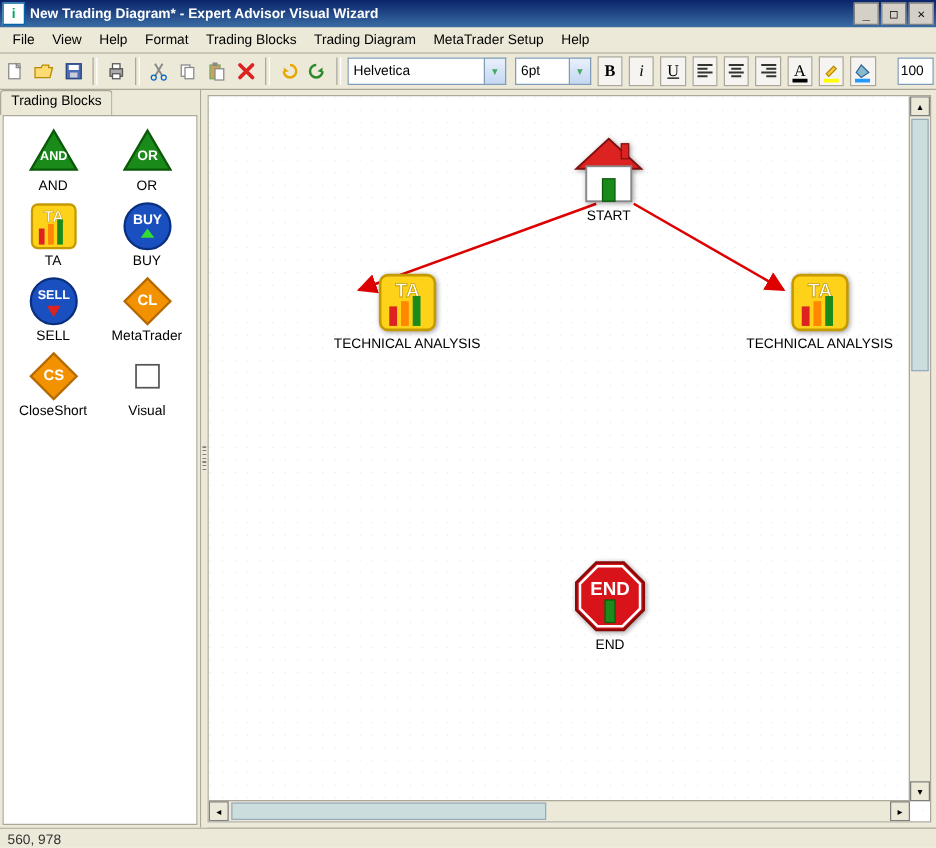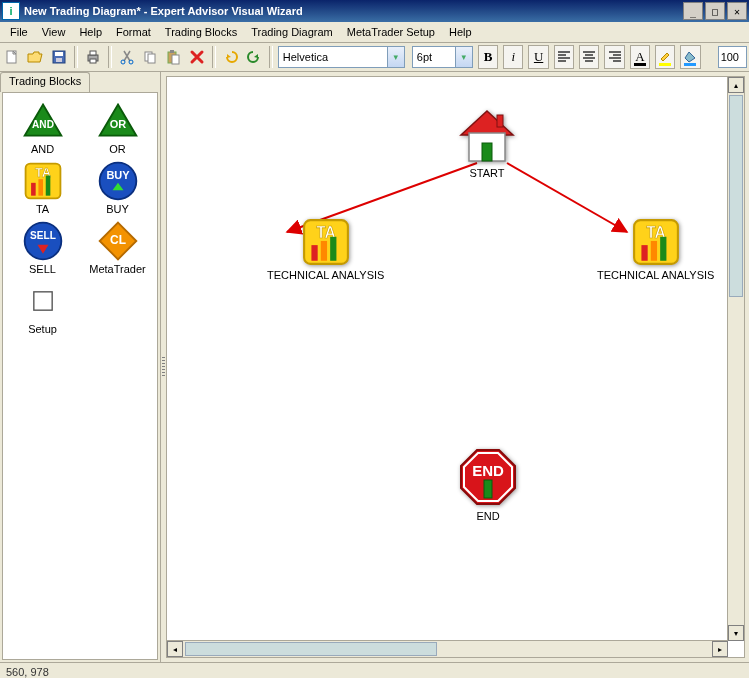--- a/index.html
+++ b/index.html
@@ -410,26 +410,33 @@
         </div>
 
         <div class="pal-item">
           <svg viewBox="0 0 48 48">
               <polygon points="24,4 44,24 24,44 4,24" fill="#f39200" stroke="#b56a00" stroke-width="2"></polygon>
               <text x="24" y="27" text-anchor="middle" fill="#fff" font-size="13" font-weight="bold">CL</text>
             </svg>
           <span class="lbl">MetaTrader</span>
         </div>
 
+        <div class="pal-item">
+          <svg viewBox="0 0 48 48">
+              <polygon points="24,4 44,24 24,44 4,24" fill="#f39200" stroke="#b56a00" stroke-width="2"></polygon>
+              <text x="24" y="27" text-anchor="middle" fill="#fff" font-size="13" font-weight="bold">CS</text>
+            </svg>
+          <span class="lbl">CloseShort</span>
+        </div>
 
         <div class="pal-item">
           <svg viewBox="0 0 48 48">
               <rect x="14" y="14" width="20" height="20" fill="#fff" stroke="#555" stroke-width="1.5"></rect>
             </svg>
-          <span class="lbl">Setup</span>
+          <span class="lbl">Visual</span>
         </div>
       </div>
     </div>
   </div>
 
   <div class="splitter">
       <div class="dots"></div>
     </div>
 
   <div class="canvas-wrap">

